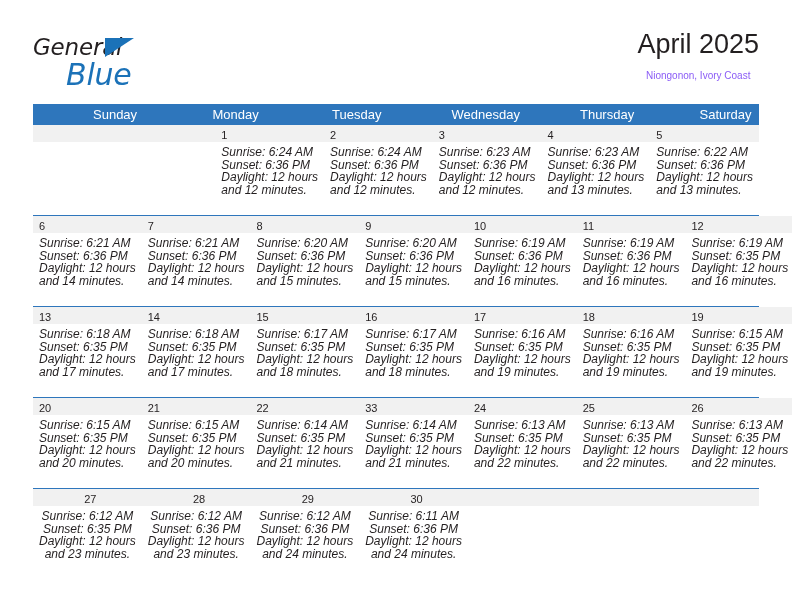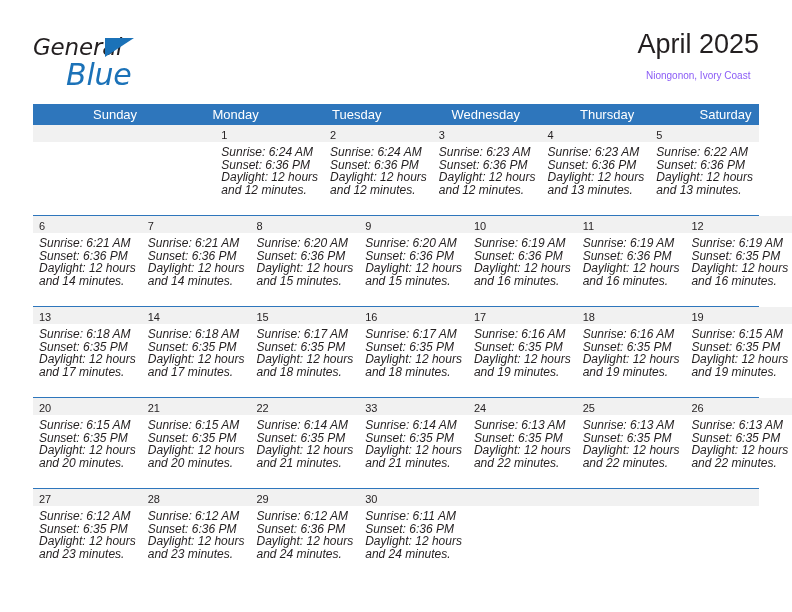--- a/index.html
+++ b/index.html
@@ -108,20 +108,21 @@
     white-space: nowrap;
     margin-left: 40px;
   }
   .week-row {
     display: flex;
     height: 90px;
     border-bottom: 1px solid #2e76bc;
   }
   .week-row.last {
     border-bottom: none;
+    text-align: center;
   }
   .day-cell {
     flex: 1 1 0;
     box-sizing: border-box;
     position: relative;
     background: #ffffff;
   }
   .day-number-band {
     background: #f1f1f1;
     height: 17px;

